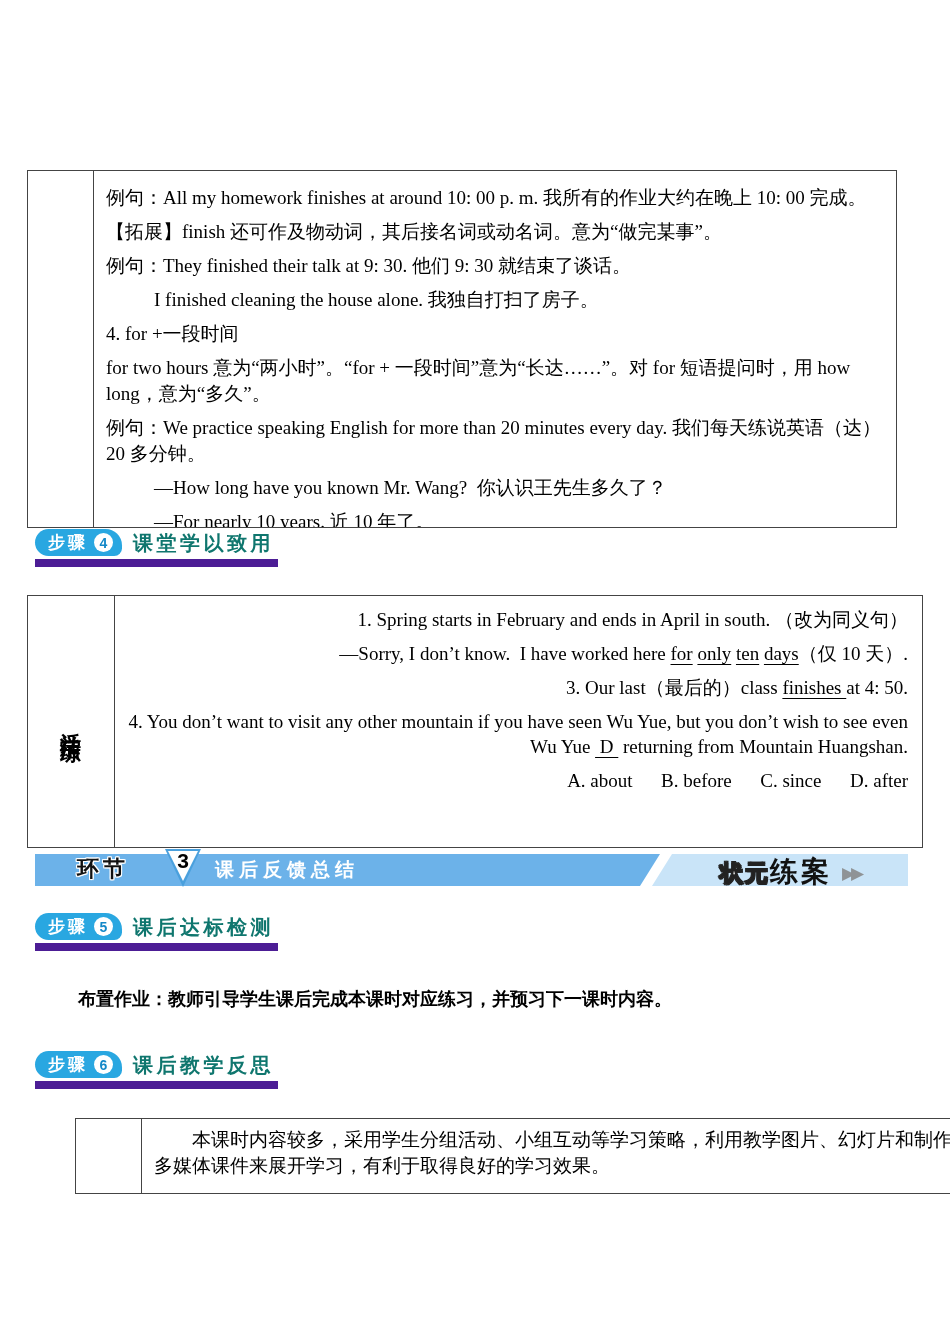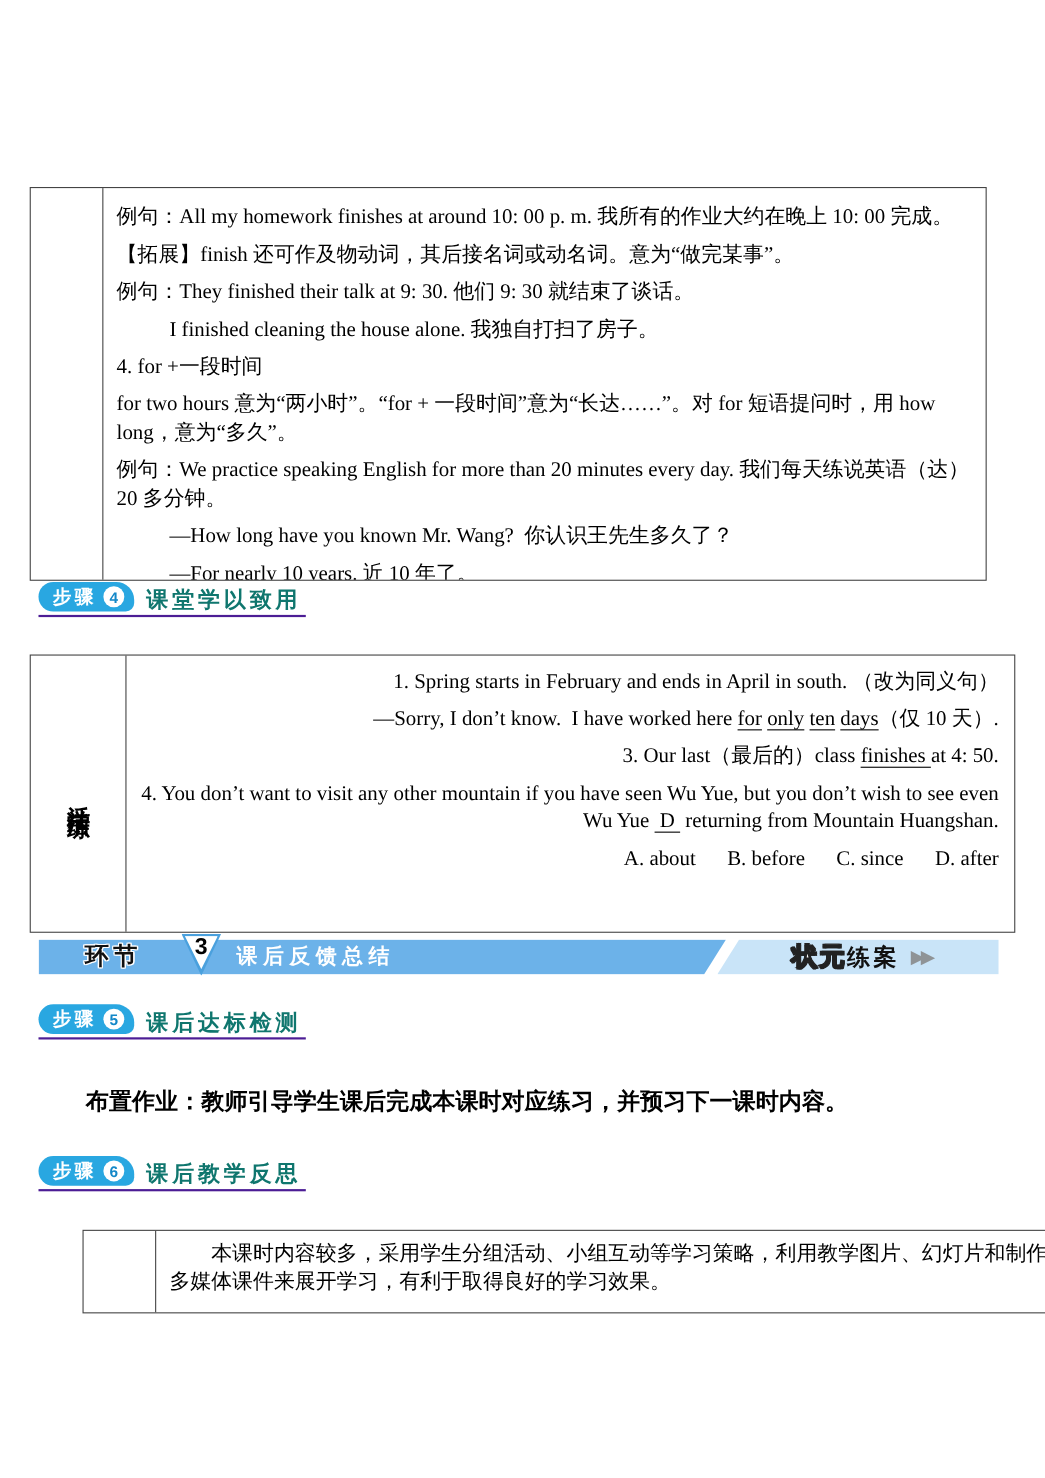--- a/index.html
+++ b/index.html
@@ -62,23 +62,23 @@
     font-size: 21px;
     letter-spacing: 3px;
     line-height: 1;
   }
   .reflection-table .body-cell p { text-indent: 2em; }
 
   
   .step-header {
     position: absolute;
     display: inline-flex;
-    align-items: flex-end;
+    align-items: center;
     padding: 0 4px 3px 0;
-    border-bottom: 2px solid #4c1d95;
+    border-bottom: 8px solid #4c1d95;
   }
   .step-badge {
     display: inline-flex;
     align-items: center;
     gap: 6px;
     background: #29a7e1;
     color: #fff;
     border-radius: 14px 17px 8px 14px;
     padding: 3px 9px 3px 13px;
     height: 27px;
@@ -148,28 +148,28 @@
     font-size:19px; font-weight:bold; color:#fff;
     letter-spacing:5px; line-height:1;
   }
   .brand { position:absolute; left:68px; top:4px; font-family:"Liberation Sans", sans-serif; line-height:1; white-space:nowrap; }
   .brand-outline {
     font-size:23px; font-weight:900; color:#fff;
     -webkit-text-stroke:1.3px #222;
     text-shadow:-1px -1px 0 #222,1px -1px 0 #222,-1px 1px 0 #222,1px 1px 0 #222;
     letter-spacing:2px;
   }
-  .brand-solid { font-size:21px; font-weight:900; color:#111; letter-spacing:3px; }
+  .brand-solid { font-size:28px; font-weight:900; color:#111; letter-spacing:3px; }
   .brand-arrows { font-size:17px; color:#8f9396; letter-spacing:-4px; margin-left:10px; vertical-align:2px; }
 
   
   .assignment {
     position:absolute; left:78px; top:988px; width:830px;
     font-family:"Liberation Sans", sans-serif;
-    font-size:21px; font-weight:bold; color:#000; line-height:1.3;
+    font-size:18px; font-weight:bold; color:#000; line-height:1.3;
   }
 </style>
 </head>
 <body>
 
 <div class="page">
 
   <div class="doc-table grammar-table">
     <div class="side-cell"></div>
     <div class="body-cell">

